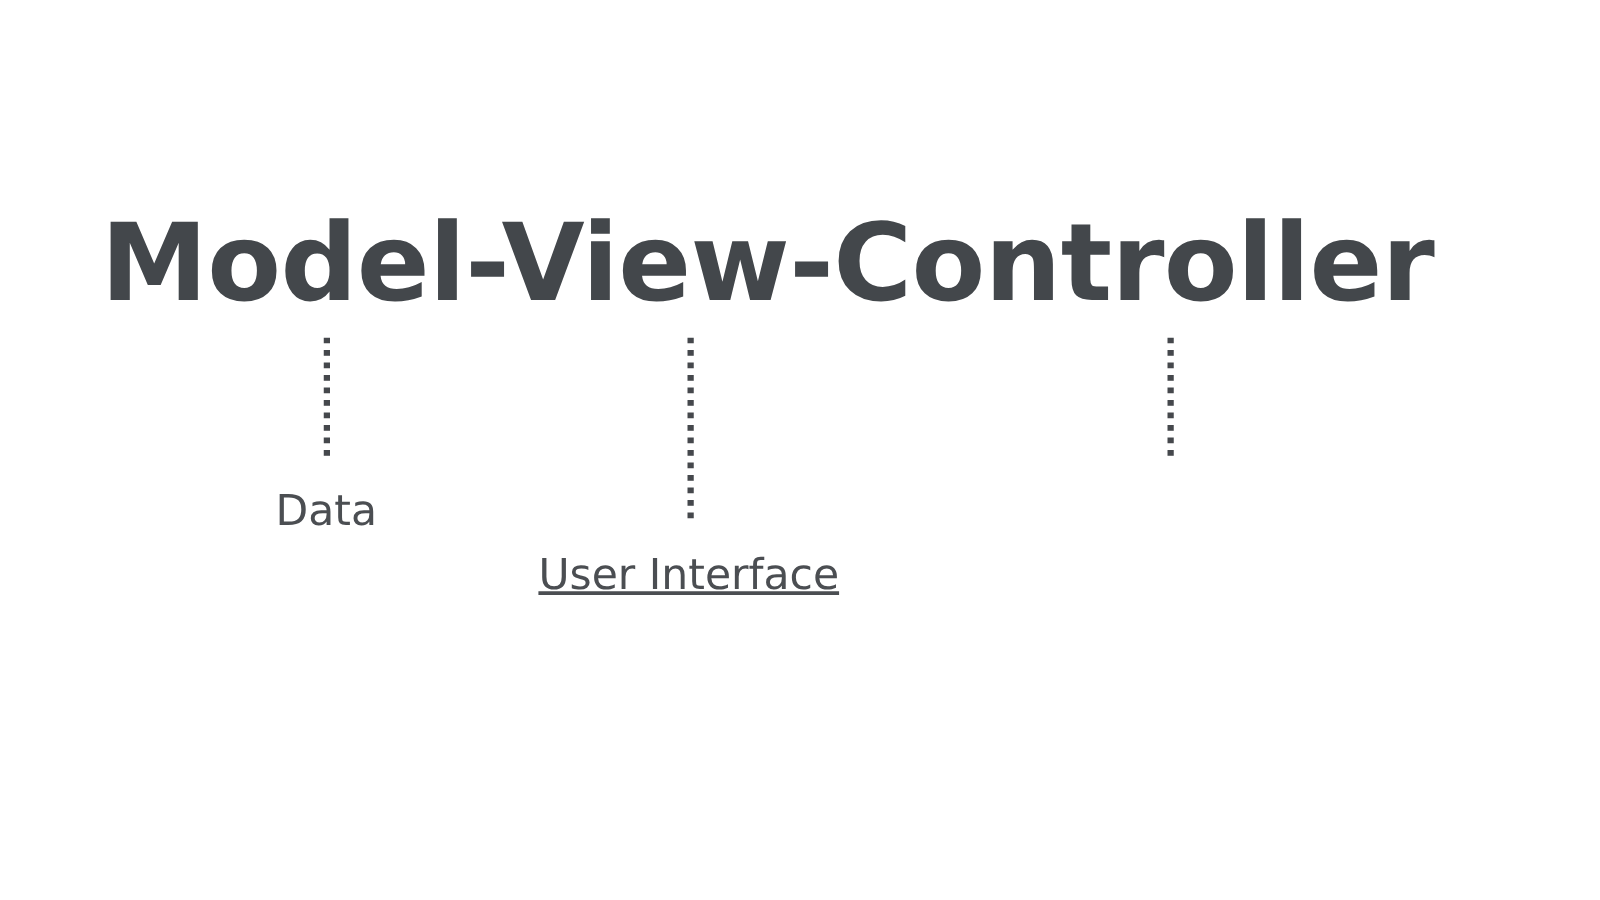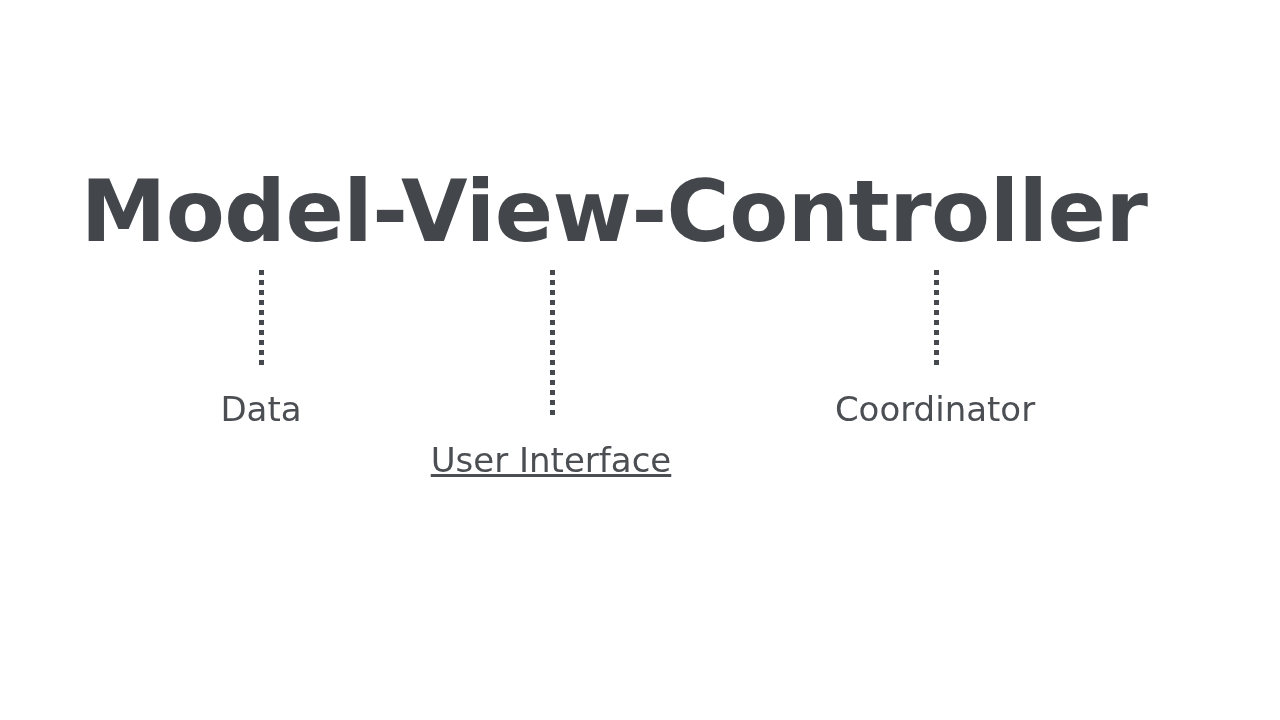--- a/index.html
+++ b/index.html
@@ -111,15 +111,14 @@
   <div class="connector" id="connector-model" style="height: 97px; background-image: linear-gradient(rgb(69, 72, 76) 0px, rgb(69, 72, 76) 5px, rgba(255, 255, 255, 0) 5px, rgba(255, 255, 255, 0) 10px);"></div>
 
   <div class="connector" id="connector-view" style="height: 148px; background-image: linear-gradient(rgb(69, 72, 76) 0px, rgb(69, 72, 76) 5px, rgba(255, 255, 255, 0) 5px, rgba(255, 255, 255, 0) 10px);"></div>
 
   <div class="connector" id="connector-controller" style="height: 97px; background-image: linear-gradient(rgb(69, 72, 76) 0px, rgb(69, 72, 76) 5px, rgba(255, 255, 255, 0) 5px, rgba(255, 255, 255, 0) 10px);"></div>
 
   <div class="caption" id="caption-model" style="color: rgb(75, 78, 82);">Data</div>
 
   <div class="caption" id="caption-view" style="color: rgb(75, 78, 82); text-decoration: underline;">User Interface</div>
 
-  <div class="caption" id="caption-controller" style="color: rgb(75, 78, 82);">Coordinator</div>
 
 </div>
 
 </body></html>

